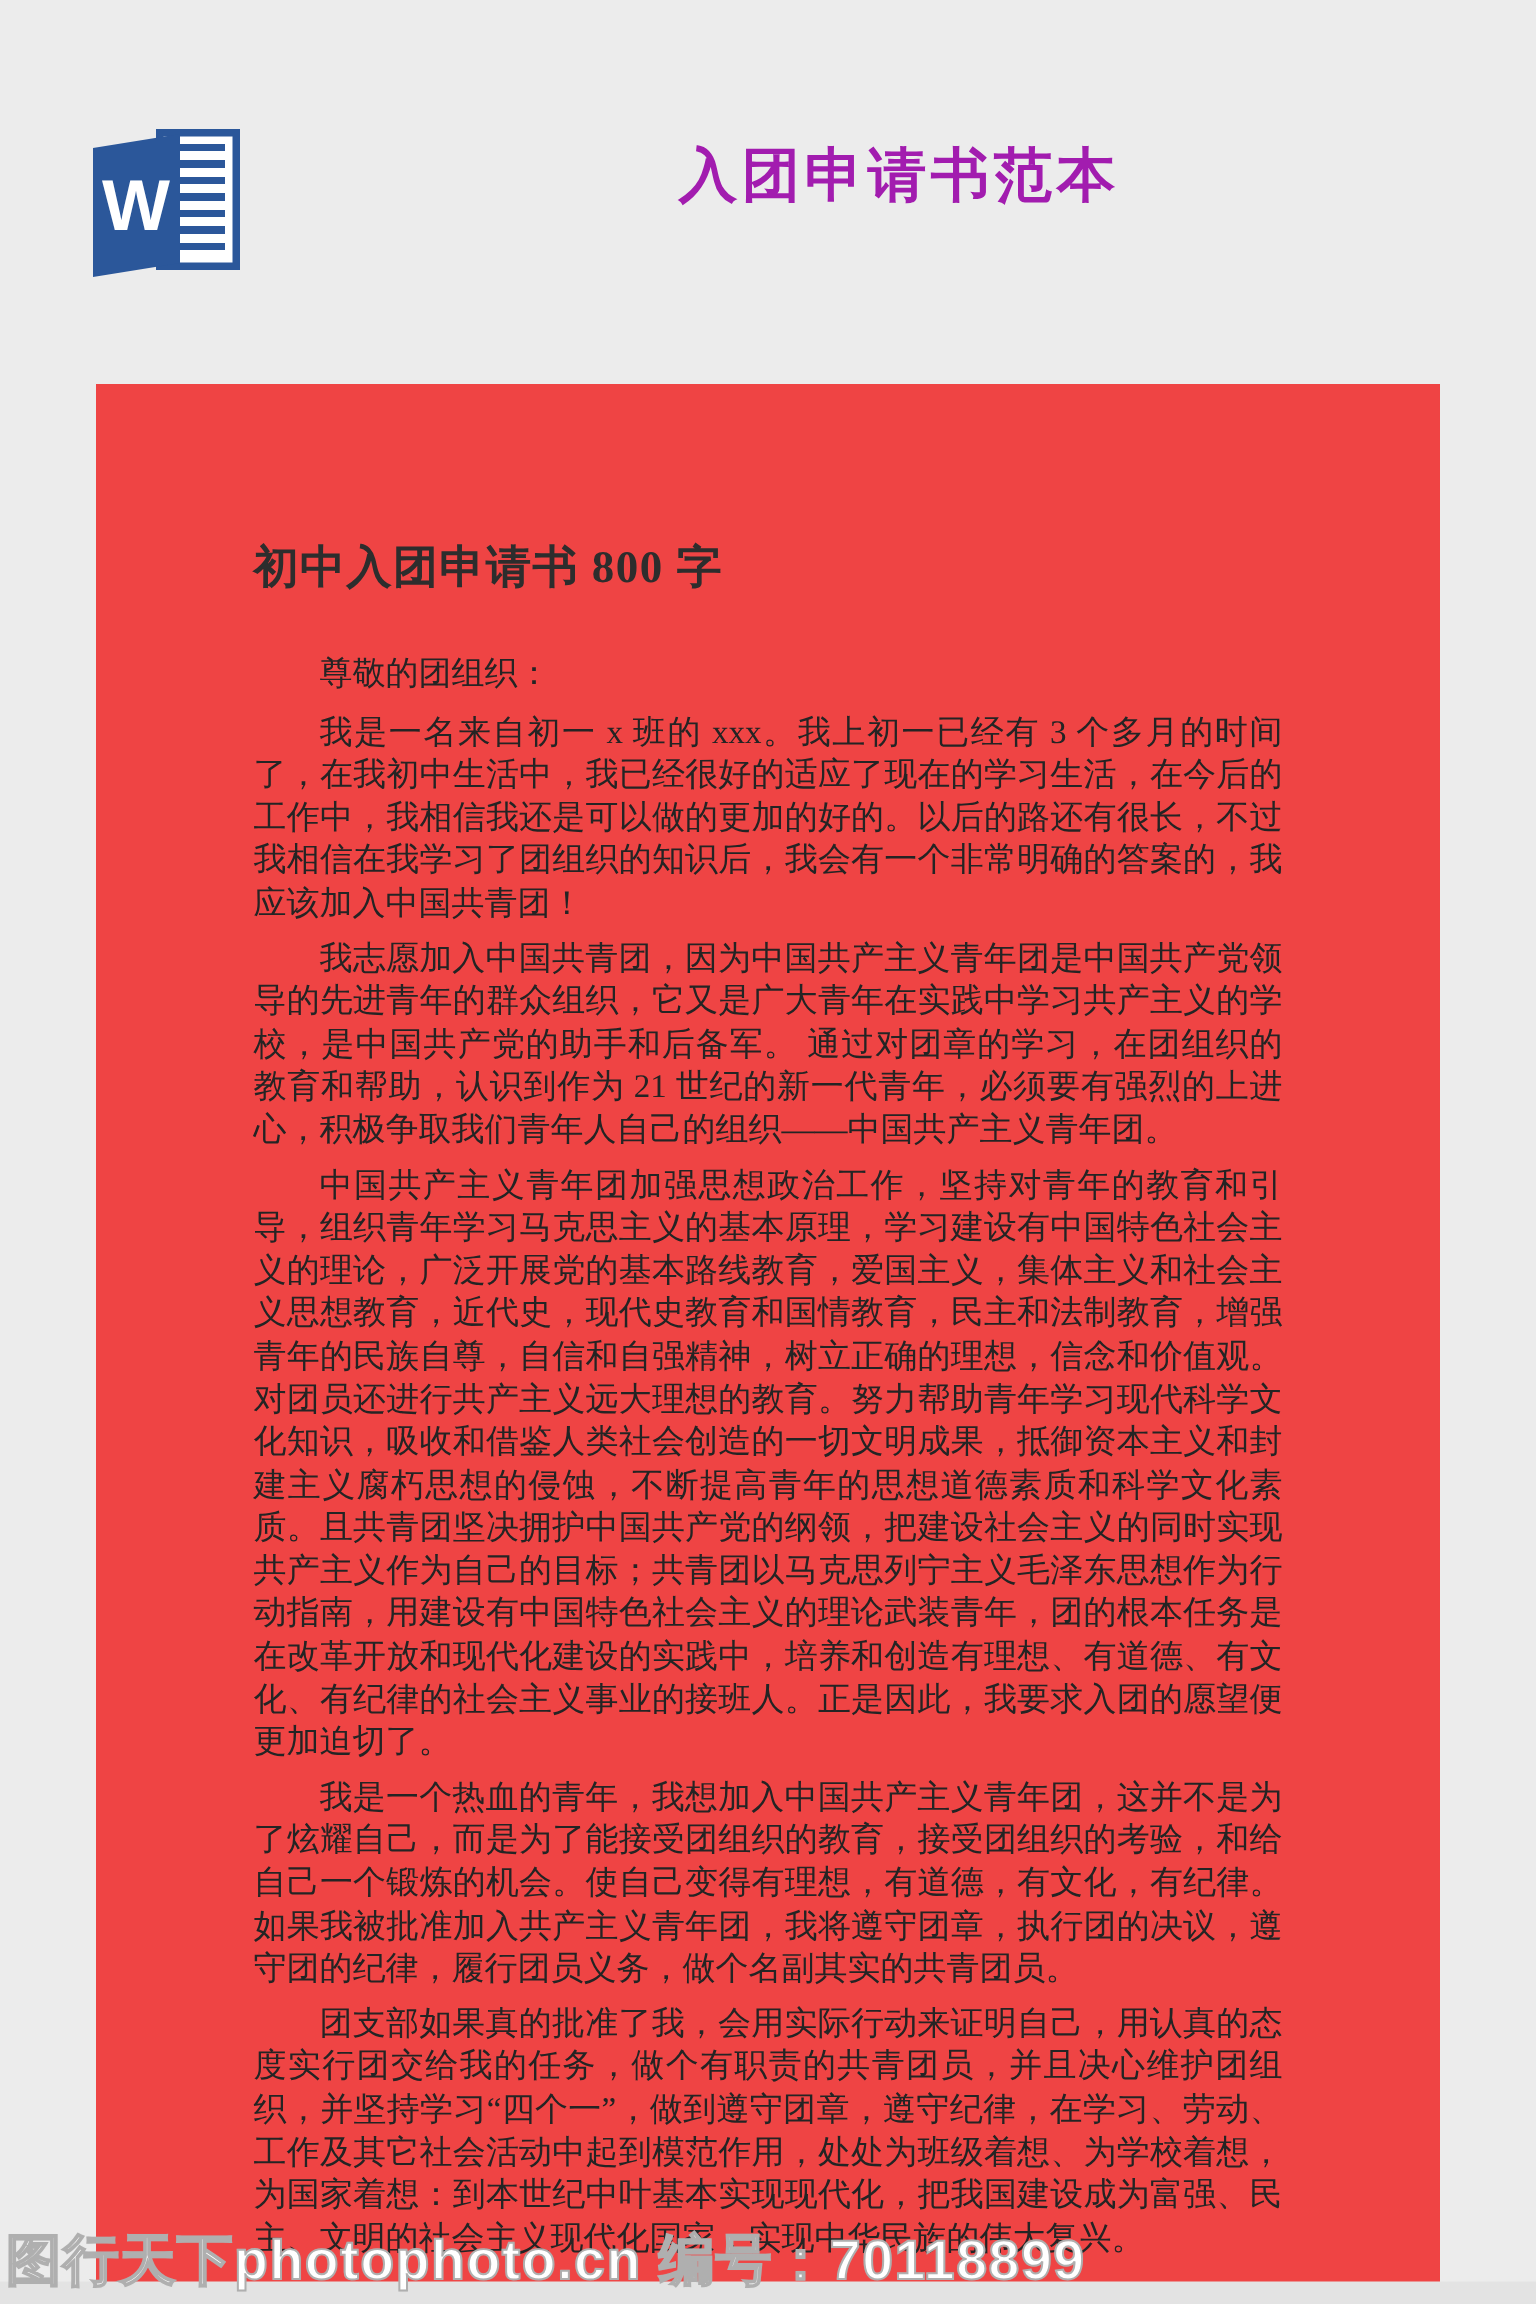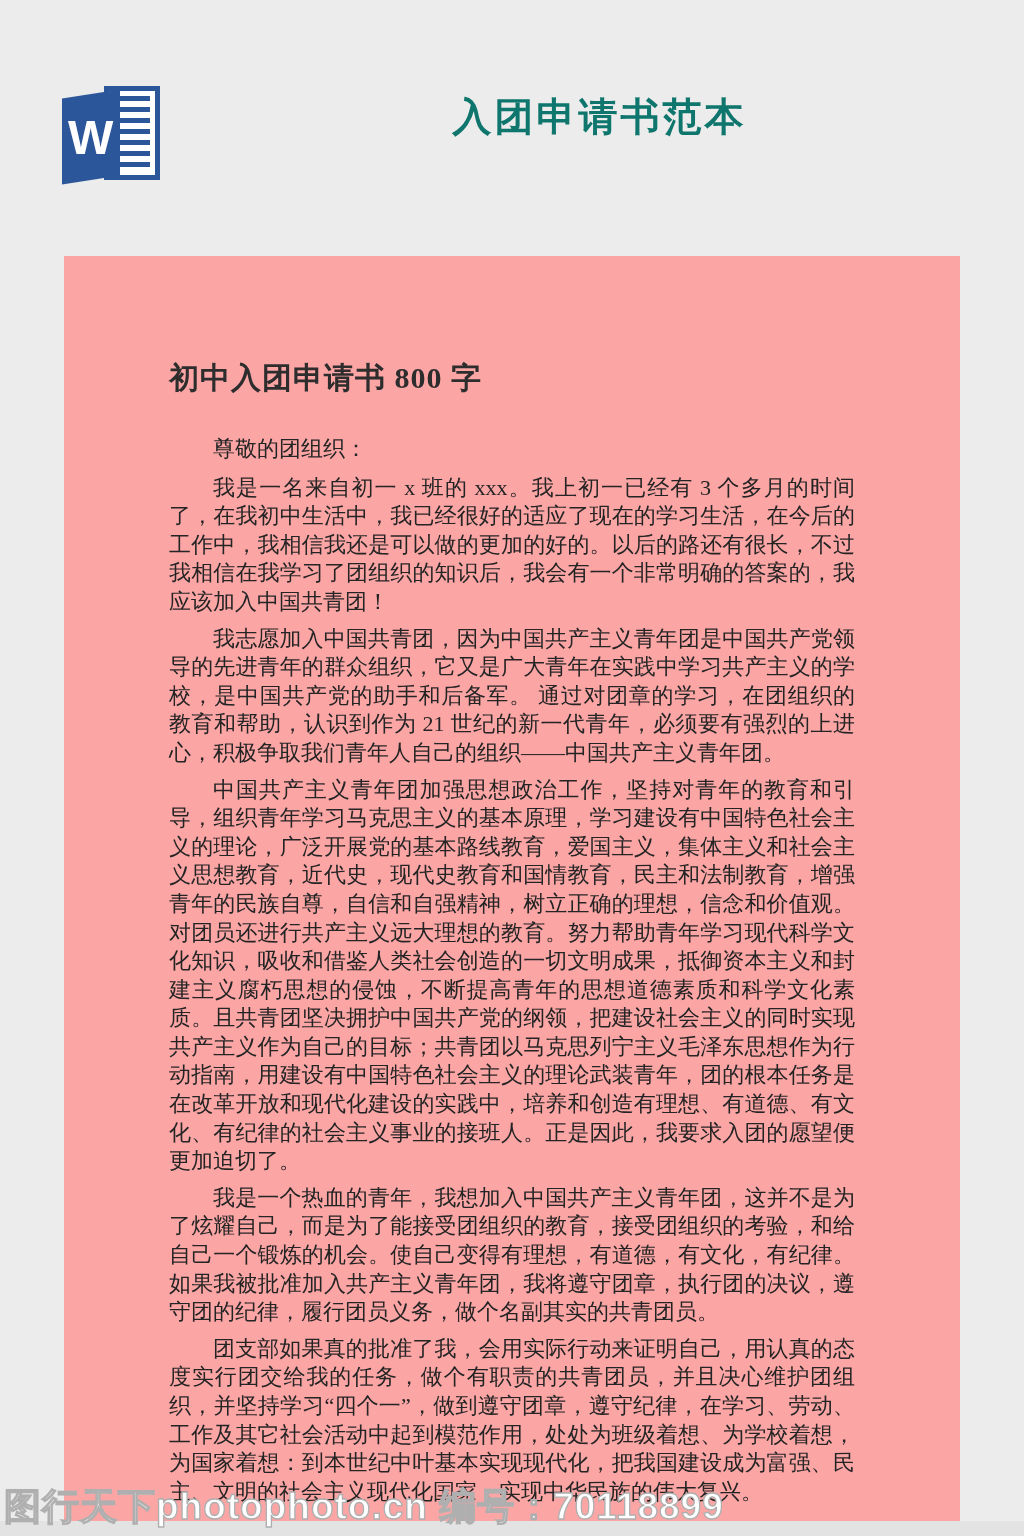--- a/index.html
+++ b/index.html
@@ -56,35 +56,35 @@
   }
   .header-titles {
     position: absolute; left: 185px; right: 10px; top: 90px;
     text-align: center;
   }
   .template-title {
     margin: 0;
     font-size: 39px;
     font-weight: bold;
     letter-spacing: 3px;
-    color: #0f766e;
+    color: #a21caf;
     font-family: Liberation Serif, serif;
   }
   .template-subtitle {
     margin-top: 16px;
     font-size: 24px;
     color: #3D3D3D;
     letter-spacing: 1px;
   }
 
   
   .doc-page {
     position: absolute; left: 64px; top: 256px;
     width: 896px; height: 1280px;
-    background: #fca5a5;
+    background: #ef4444;
     box-sizing: border-box;
     padding: 0 105px;
     overflow: hidden;
   }
   .doc-heading {
     margin: 102px 0 0 0;
     font-family: "Liberation Serif", "DejaVu Serif", serif;
     font-size: 30px;
     font-weight: bold;
     color: #2D2D2D;

